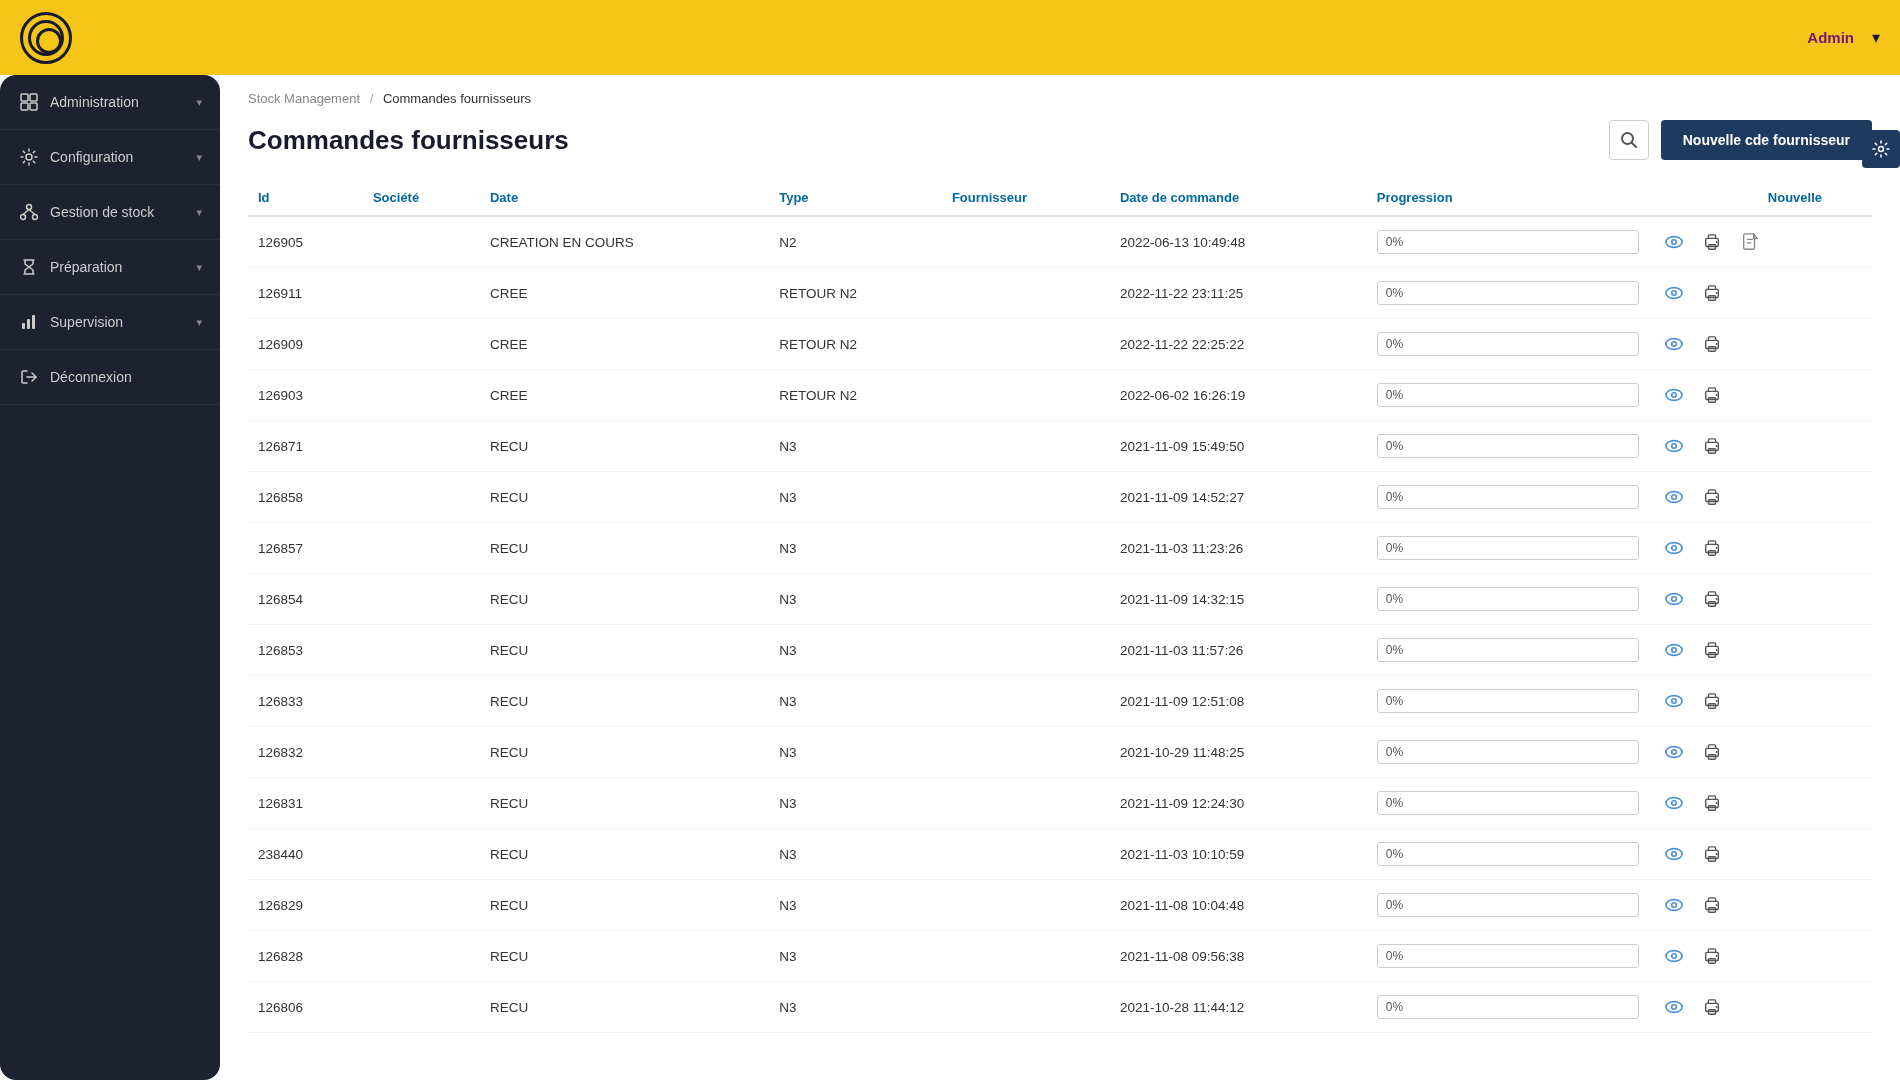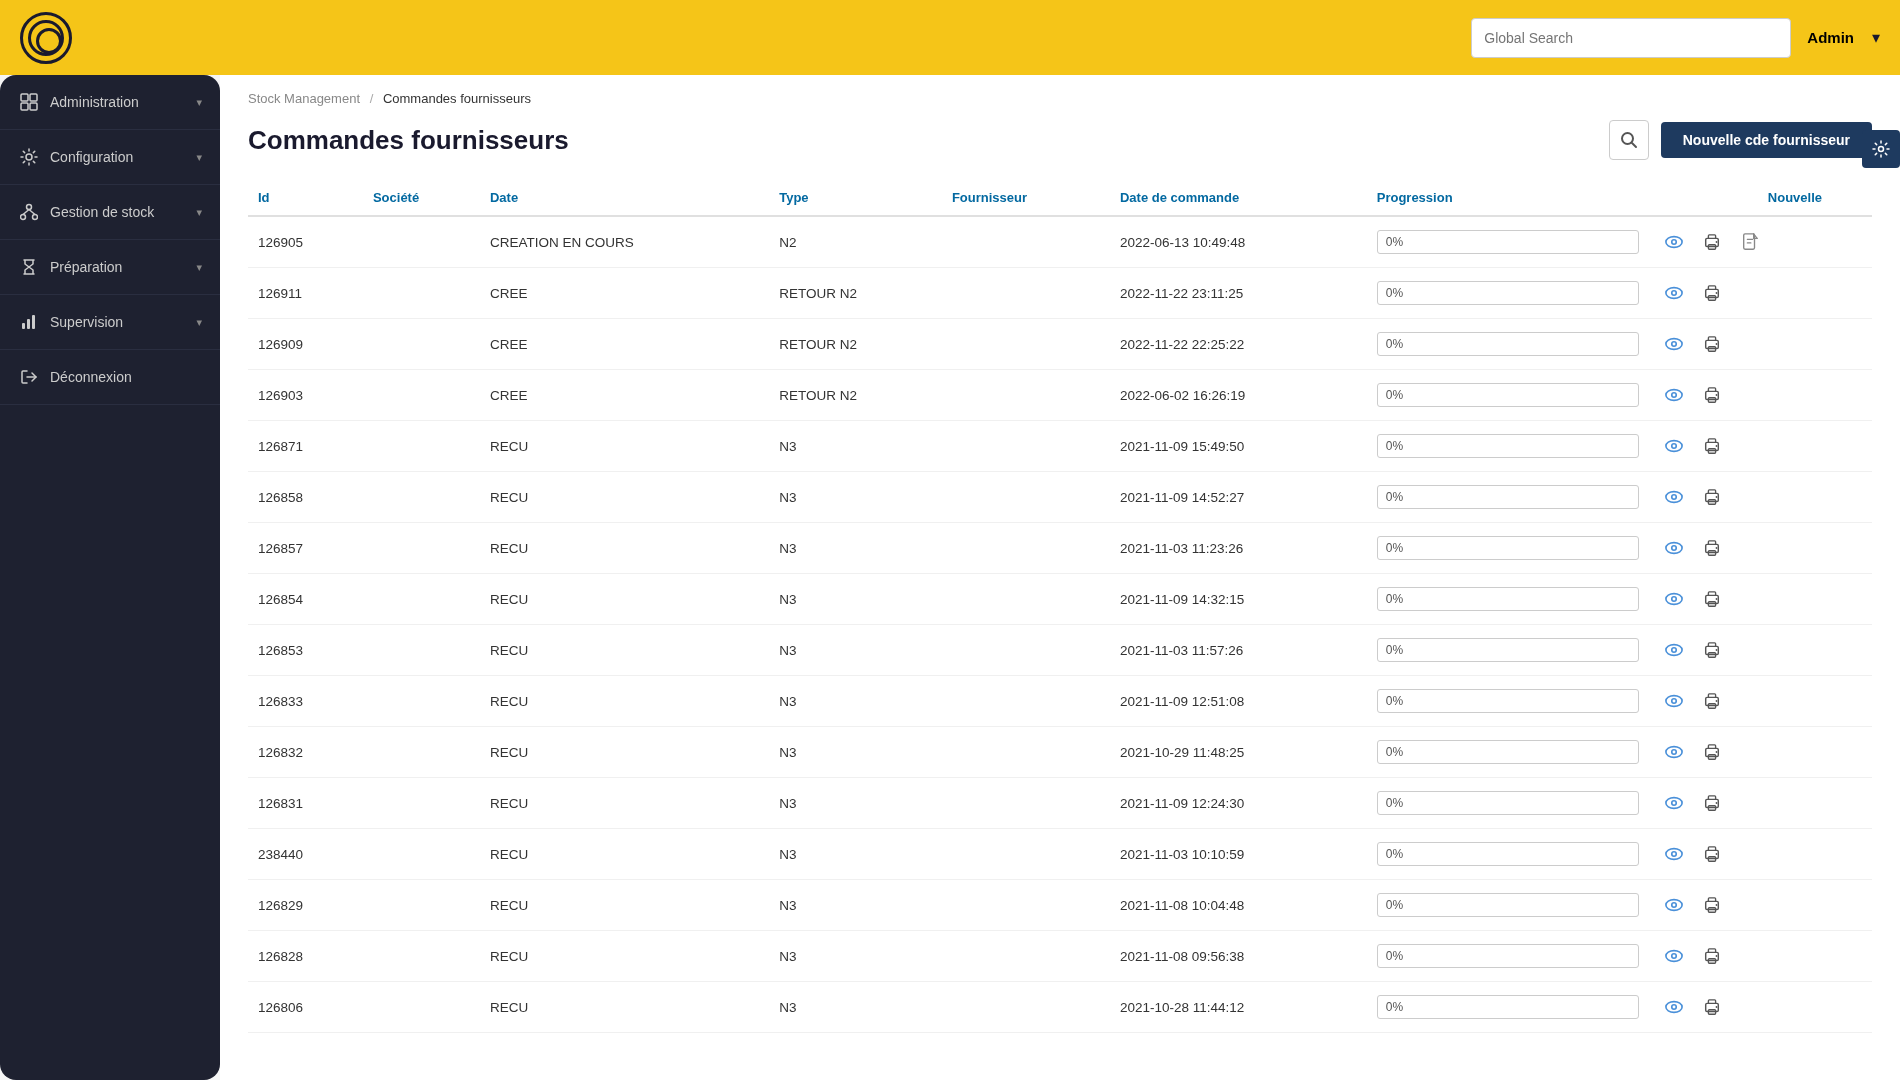--- a/index.html
+++ b/index.html
@@ -52,21 +52,21 @@
       border: 1px solid #ccc;
       border-radius: 4px;
       padding: 0 12px;
       font-size: 14px;
       background: #fff;
       outline: none;
     }
     .admin-label {
       font-size: 15px;
       font-weight: 600;
-      color: #000000;
+      color: #701a75;
     }
     .admin-caret {
       color: #1a1a2e;
       margin-left: 2px;
     }
 
     
     .layout {
       display: flex;
       flex: 1;
@@ -133,21 +133,20 @@
       justify-content: space-between;
       padding: 10px 28px 20px 28px;
     }
     .page-title {
       font-size: 26px;
       font-weight: 700;
       color: #1a1a2e;
     }
     .header-actions {
       display: flex;
-      align-items: center;
       gap: 12px;
     }
     .search-icon-btn {
       width: 40px;
       height: 40px;
       border: 1px solid #ccc;
       border-radius: 4px;
       background: #fff;
       display: flex;
       align-items: center;
@@ -256,21 +255,20 @@
     }
   </style>
 </head>
 <body>
 
 <div class="topbar">
   <div class="topbar-logo">
     <div class="logo-inner"></div>
   </div>
   <div class="topbar-right">
-    <input class="global-search-input" type="text" placeholder="Global Search" style="">
     <span class="admin-label">Admin</span>
     <span class="admin-caret">▾</span>
   </div>
 </div>
 
 <div class="layout">
 
   <nav class="sidebar">
     <div class="sidebar-item">
       <span class="sidebar-item-icon">

